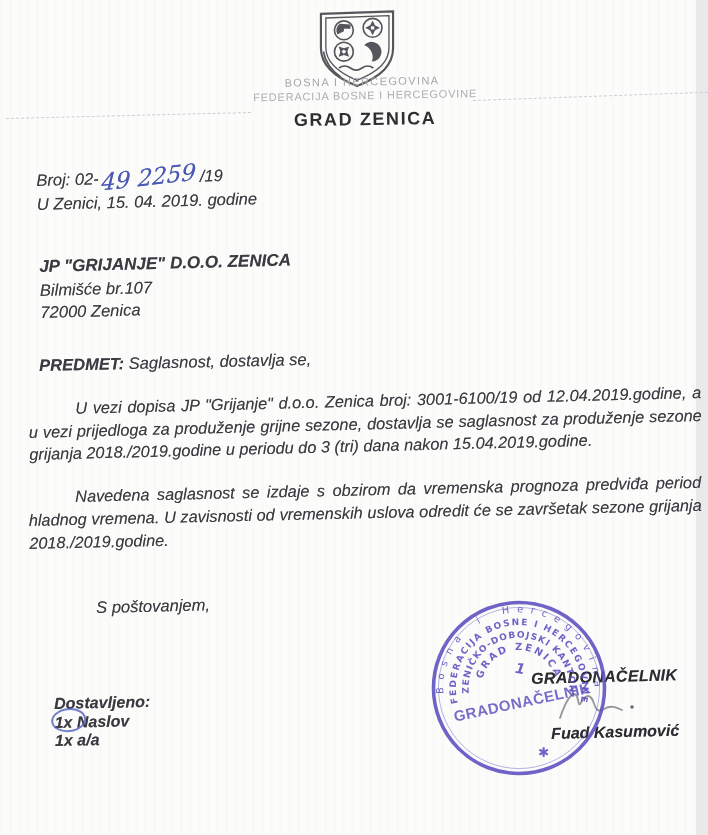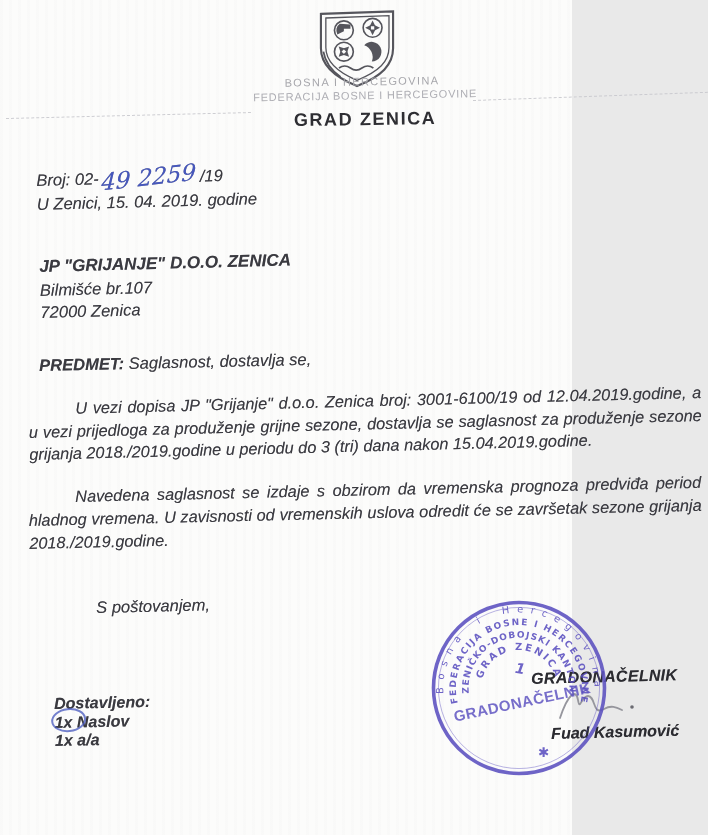--- a/index.html
+++ b/index.html
@@ -1,18 +1,18 @@
 <!DOCTYPE html>
 <html><head>
 <meta charset="utf-8">
 <style>
   html,body{margin:0;padding:0;}
   body{width:708px;height:835px;overflow:hidden;background:#e9e9e9;}
   .page{
-    position:relative;width:572px;height:835px;
+    position:relative;width:696px;height:835px;
     background:
       repeating-linear-gradient(90deg, rgba(120,120,128,.018) 0 3px, rgba(0,0,0,0) 3px 9px),
       #fcfcfb;
     font-family:"Liberation Sans", sans-serif;
     color:#3a3a40;
   }
   .abs{position:absolute;transform-origin:left top;}
   .it{font-style:italic;}
   .bd{font-weight:bold;}
   .soft{text-shadow:0 0 .6px rgba(70,70,78,.55);}

